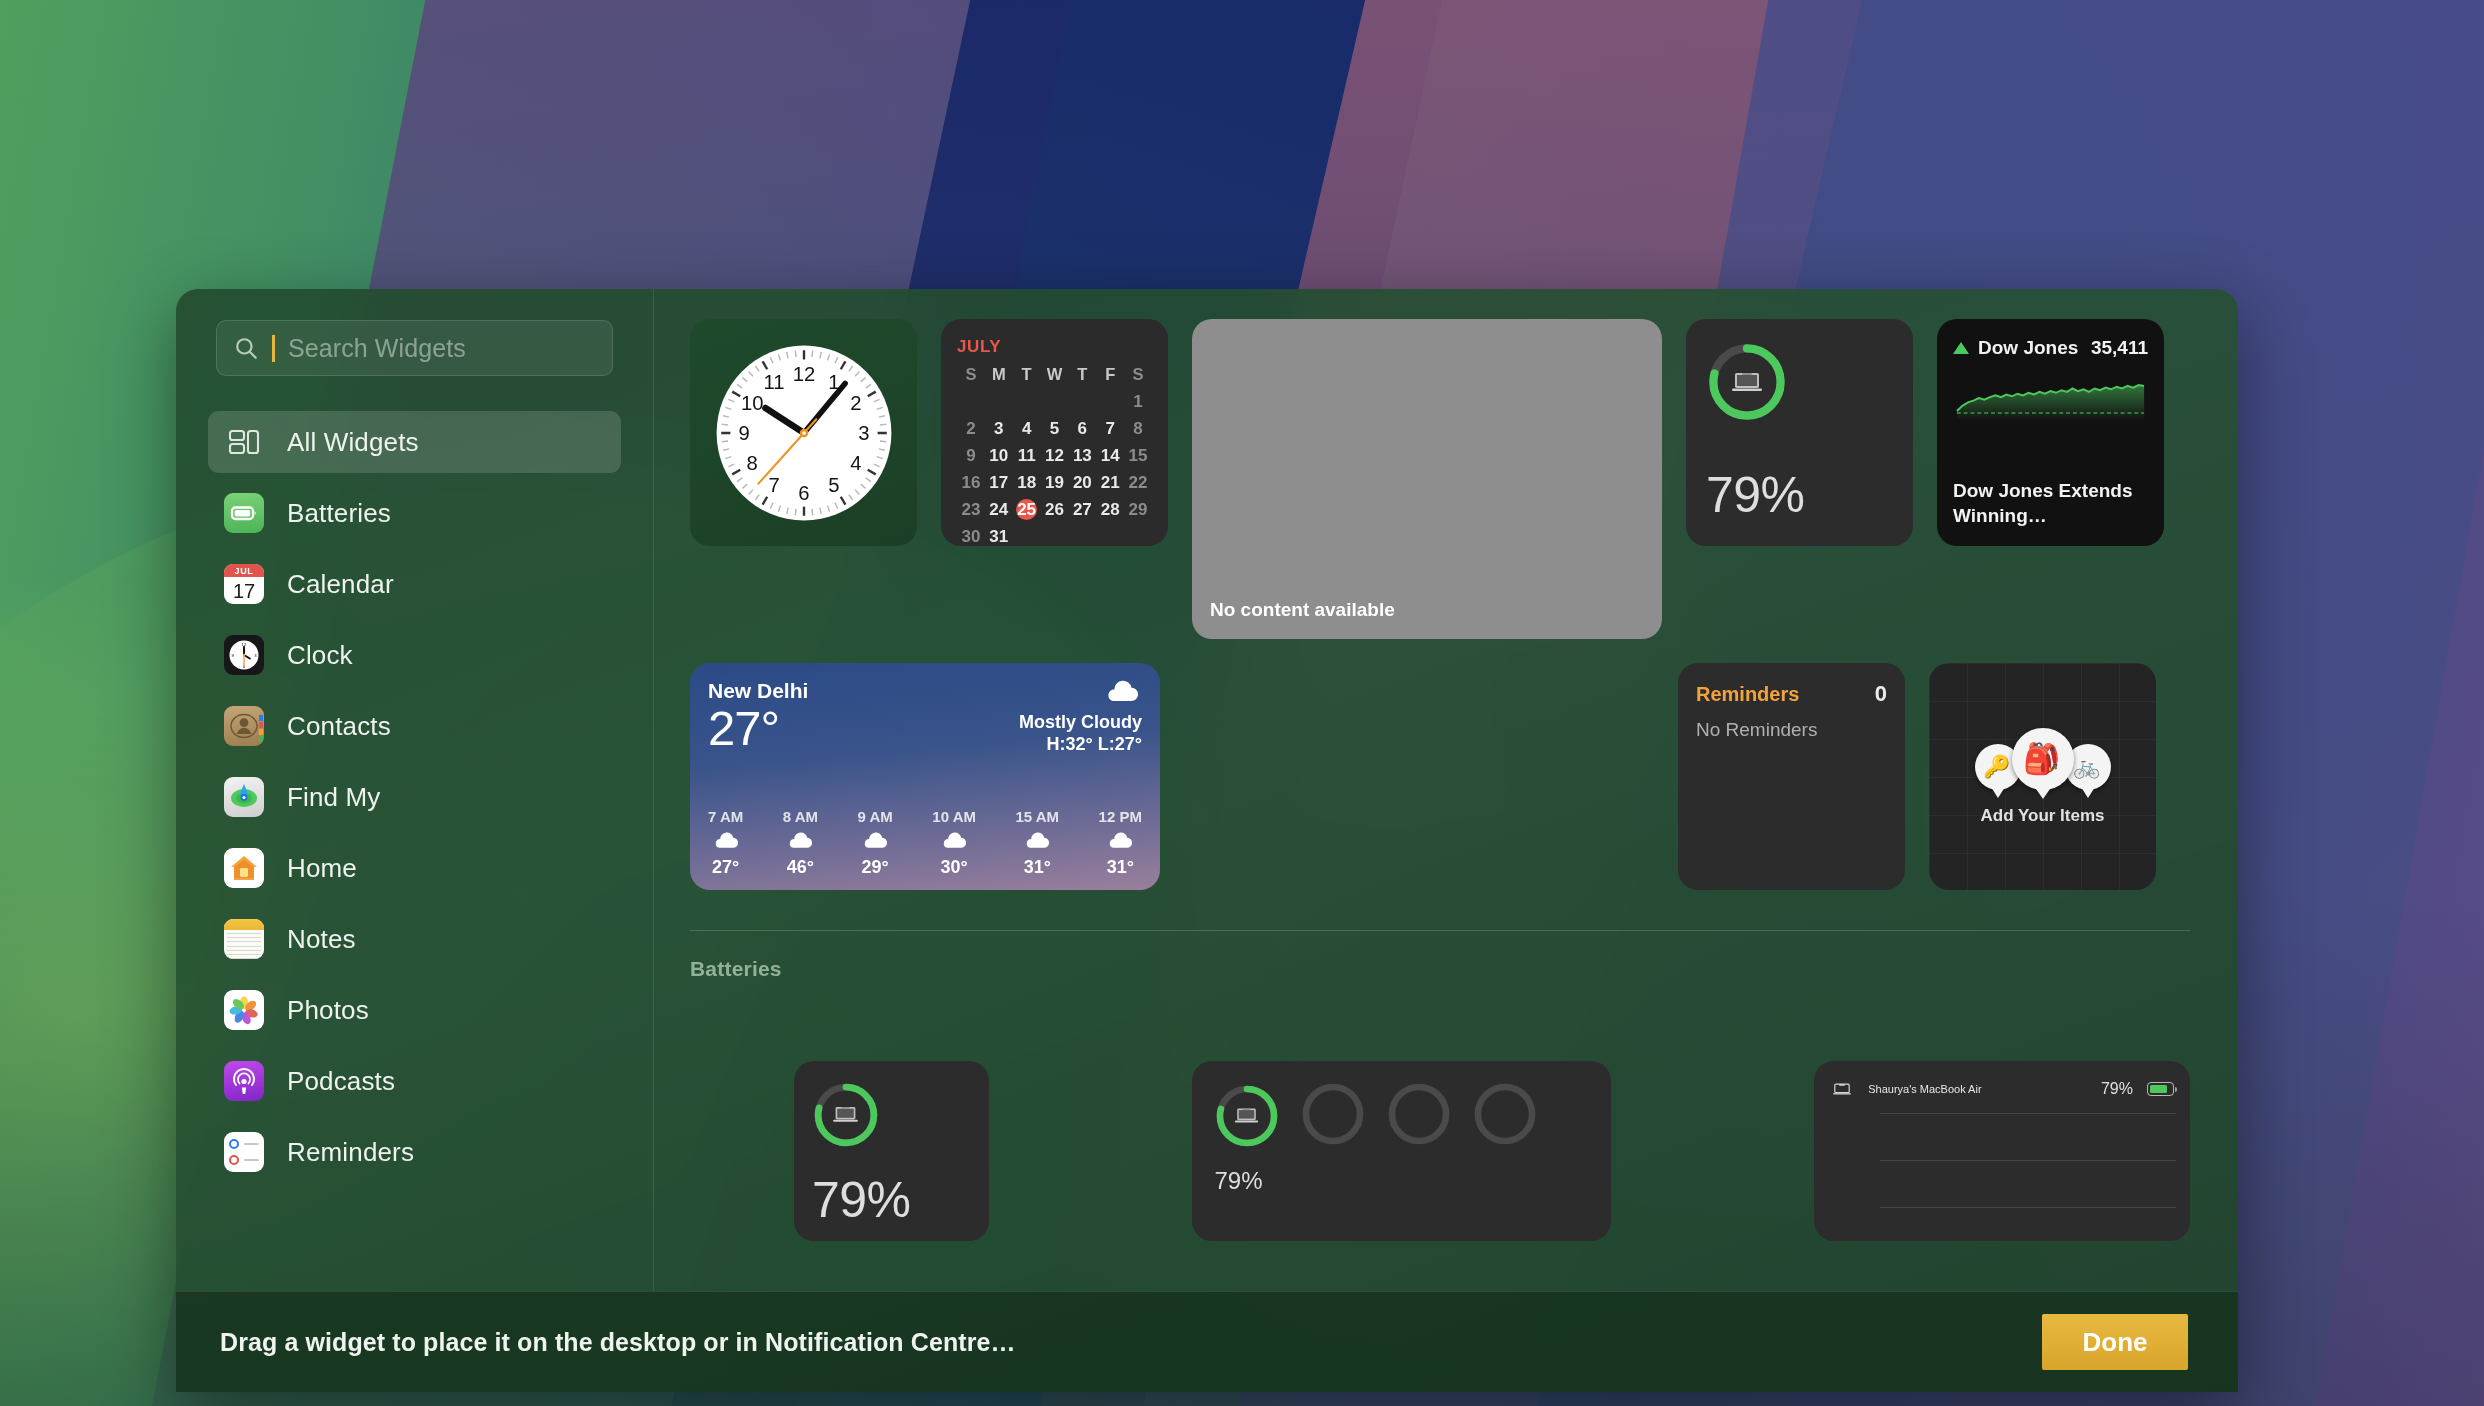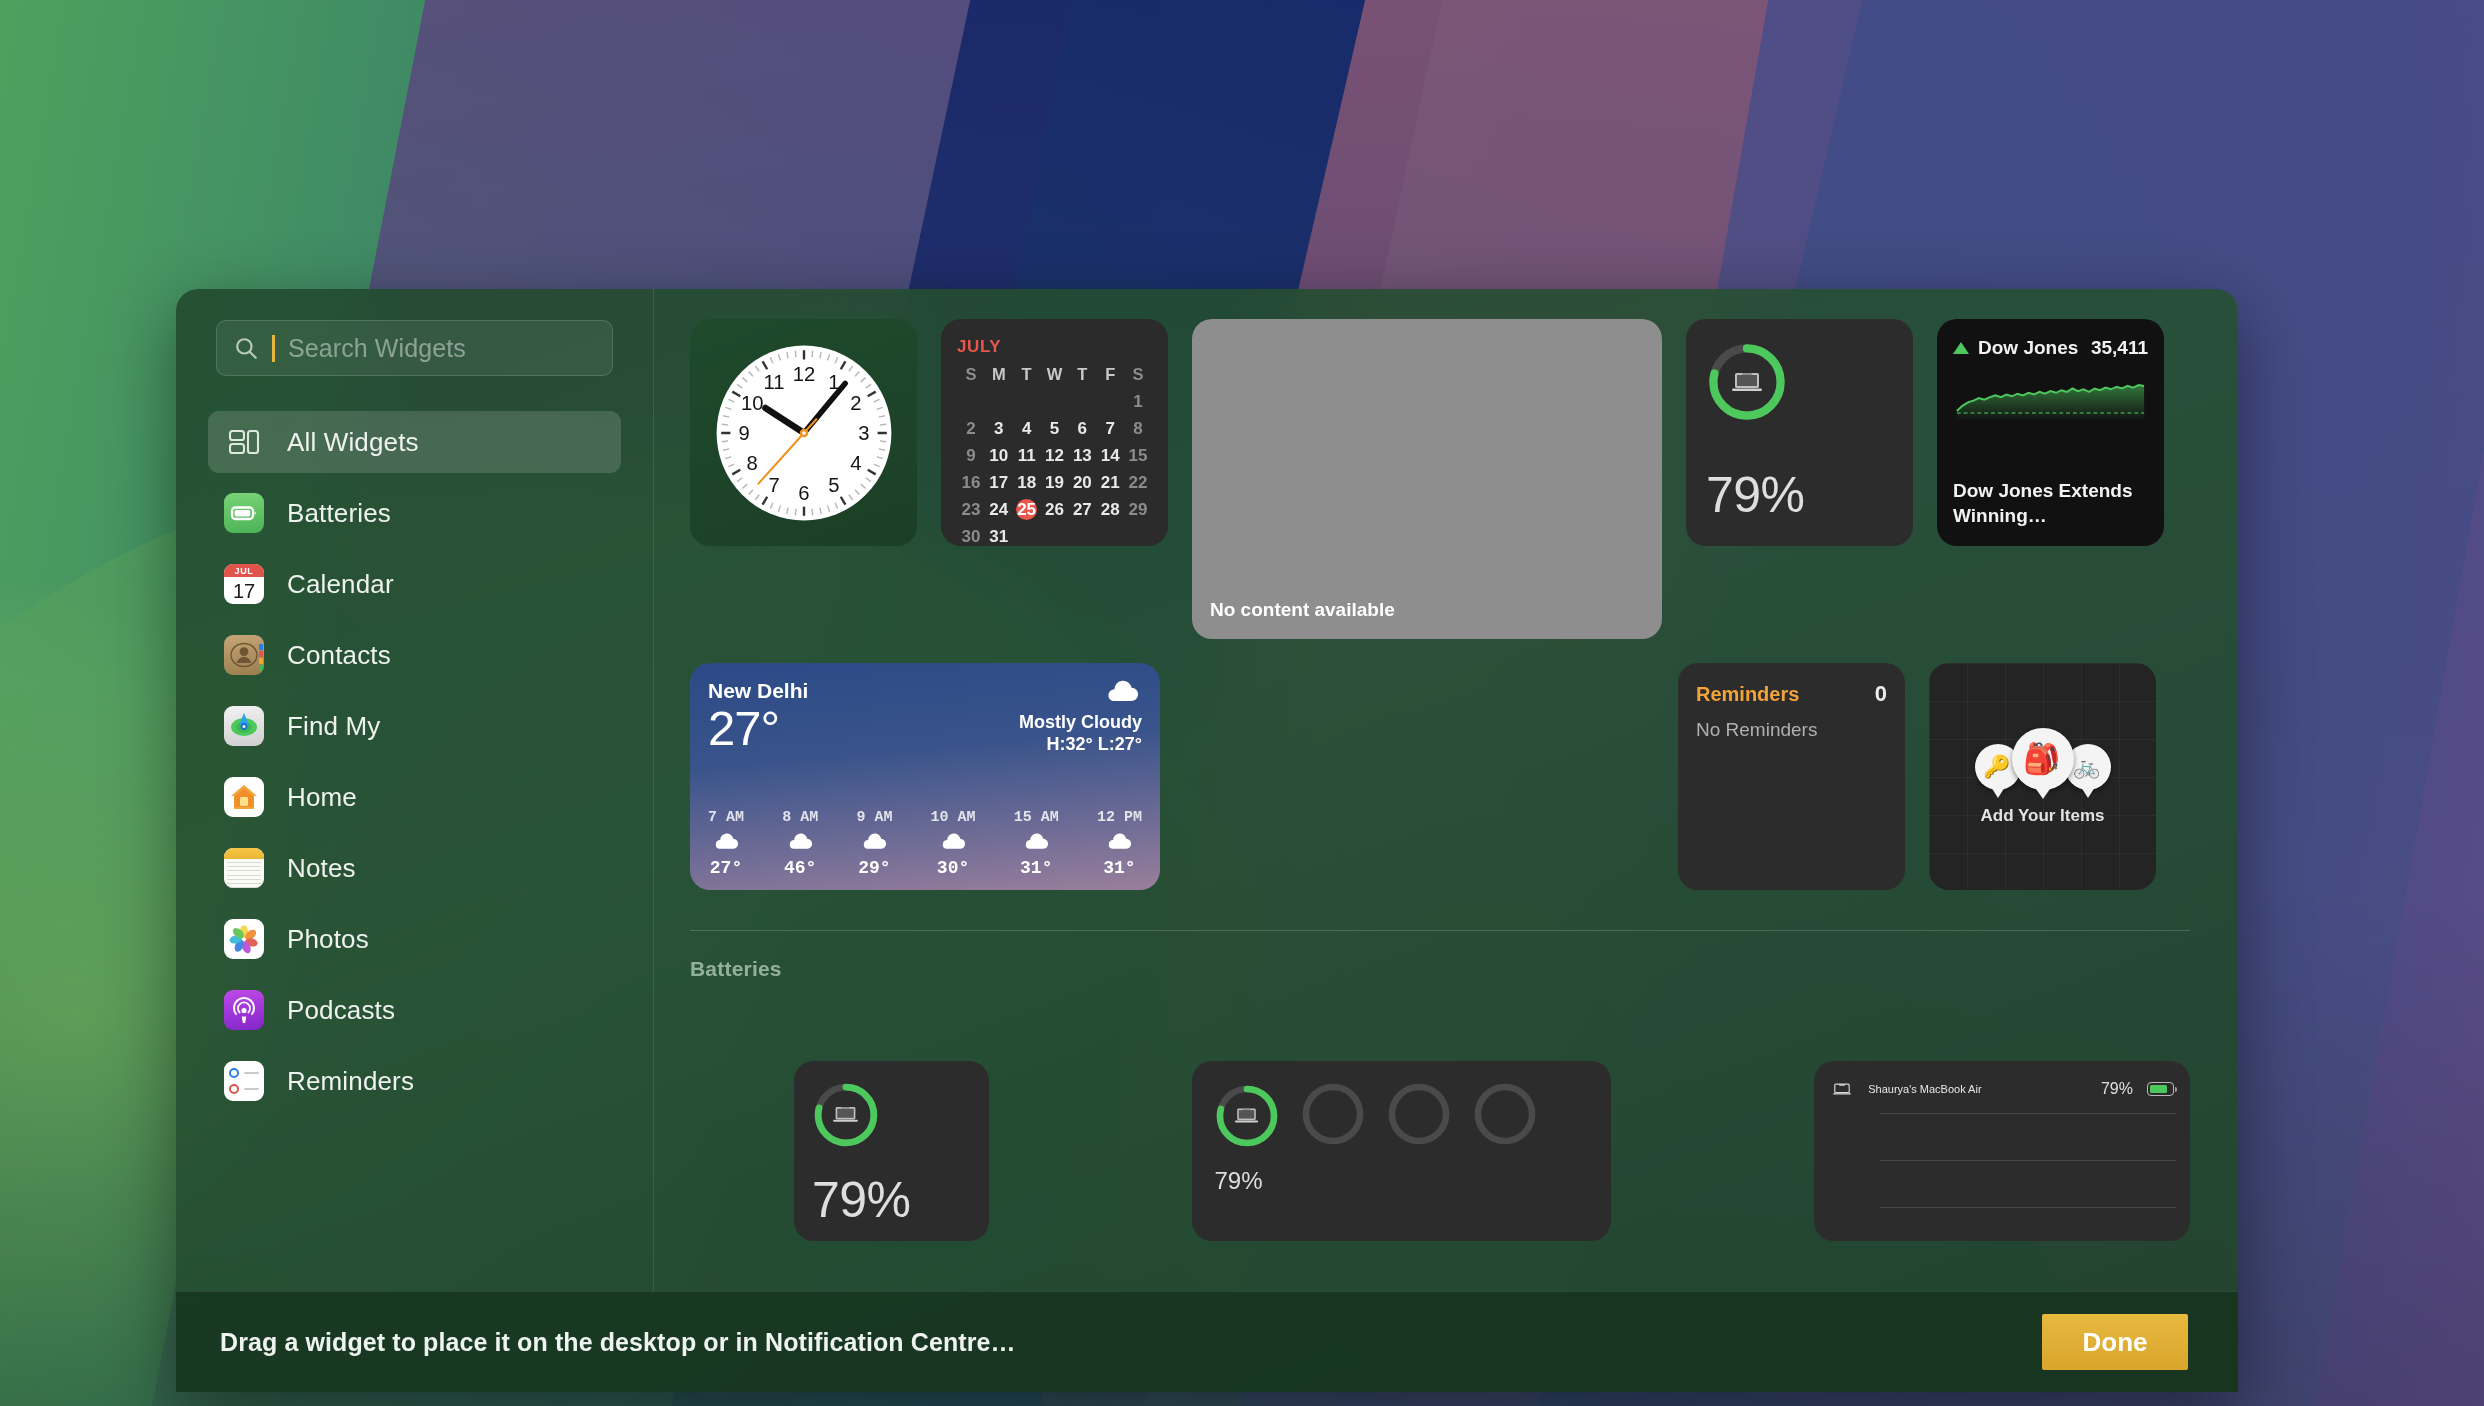--- a/index.html
+++ b/index.html
@@ -156,21 +156,21 @@
     background:linear-gradient(175deg,#2b4a86 0%, #3a548b 40%, #6f6c96 74%, #9a7f9c 100%);
     display:flex; flex-direction:column;
   }
   .wx-top { display:flex; }
   .wx-city { font-size:21px; font-weight:700; color:#fff; }
   .wx-temp { font-size:49px; font-weight:300; color:#fff; line-height:1.04; letter-spacing:-1px; }
   .wx-right { margin-left:auto; text-align:right; display:flex; flex-direction:column; align-items:flex-end; }
   .wx-cond { font-size:18px; font-weight:700; color:#fff; line-height:1.25; }
   .wx-hl { font-size:18px; font-weight:700; color:#fff; }
   .wx-hours { display:flex; justify-content:space-between; margin-top:auto; }
-  .wx-h { text-align:center; display:flex; flex-direction:column; align-items:center; gap:6px;font-family:Liberation Mono, monospace; }
+  .wx-h { text-align:center; display:flex; flex-direction:column; align-items:center; gap:6px; }
   .wx-h-time { font-size:15px; font-weight:700; color:rgba(255,255,255,.82); white-space:nowrap; }
   .wx-h-t { font-size:18px; font-weight:700; color:#fff; }
 
   
   #w-reminders { padding:18px 18px; }
   .rm-head { display:flex; align-items:baseline; }
   .rm-title { font-size:20px; font-weight:700; color:#f2a33c; }
   .rm-count { margin-left:auto; font-size:22px; font-weight:700; color:#ececec; }
   .rm-empty { margin-top:12px; font-size:19px; color:#b0b0b0; }
 
@@ -296,20 +296,37 @@
         </div>
 
         <div class="side-item">
           <span class="side-ico ic-calendar">
             <div class="cal-top">JUL</div>
             <div class="cal-day">17</div>
           </span>
           <span class="side-label">Calendar</span>
         </div>
 
+        <div class="side-item">
+          <span class="side-ico ic-clock">
+            <svg class="ico-svg" viewBox="0 0 40 40">
+              <circle cx="20" cy="20" r="14.5" fill="#fff"></circle>
+              <g stroke="#222" stroke-width="1" font-size="0"></g>
+              <text x="20" y="10.5" font-size="4.3" fill="#111" text-anchor="middle" font-family="Liberation Sans">12</text>
+              <text x="31.4" y="21.5" font-size="4.3" fill="#111" text-anchor="middle" font-family="Liberation Sans">3</text>
+              <text x="20" y="33" font-size="4.3" fill="#111" text-anchor="middle" font-family="Liberation Sans">6</text>
+              <text x="8.8" y="21.5" font-size="4.3" fill="#111" text-anchor="middle" font-family="Liberation Sans">9</text>
+              <line x1="20" y1="20" x2="20" y2="12" stroke="#111" stroke-width="2" stroke-linecap="round"></line>
+              <line x1="20" y1="20" x2="25.8" y2="23.5" stroke="#111" stroke-width="2" stroke-linecap="round"></line>
+              <line x1="20" y1="20" x2="20" y2="31" stroke="#f2a33c" stroke-width="1.5" stroke-linecap="round"></line>
+              <circle cx="20" cy="20" r="1.2" fill="#f2a33c"></circle>
+            </svg>
+          </span>
+          <span class="side-label">Clock</span>
+        </div>
 
         <div class="side-item">
           <span class="side-ico ic-contacts">
             <svg class="ico-svg" viewBox="0 0 40 40">
               <ellipse cx="20" cy="20" rx="13" ry="11.5" fill="none" stroke="#6e5634" stroke-width="1.4"></ellipse>
               <circle cx="20" cy="16.6" r="4.4" fill="#6e5634"></circle>
               <path d="M12.6 28c1.6-4.2 4.4-6.2 7.4-6.2s5.8 2 7.4 6.2z" fill="#6e5634"></path>
               <rect x="35" y="9" width="4" height="6" fill="#2a7df0"></rect>
               <rect x="35" y="16" width="4" height="6" fill="#e0544b"></rect>
               <rect x="35" y="23" width="4" height="6" fill="#f0a52c"></rect>

